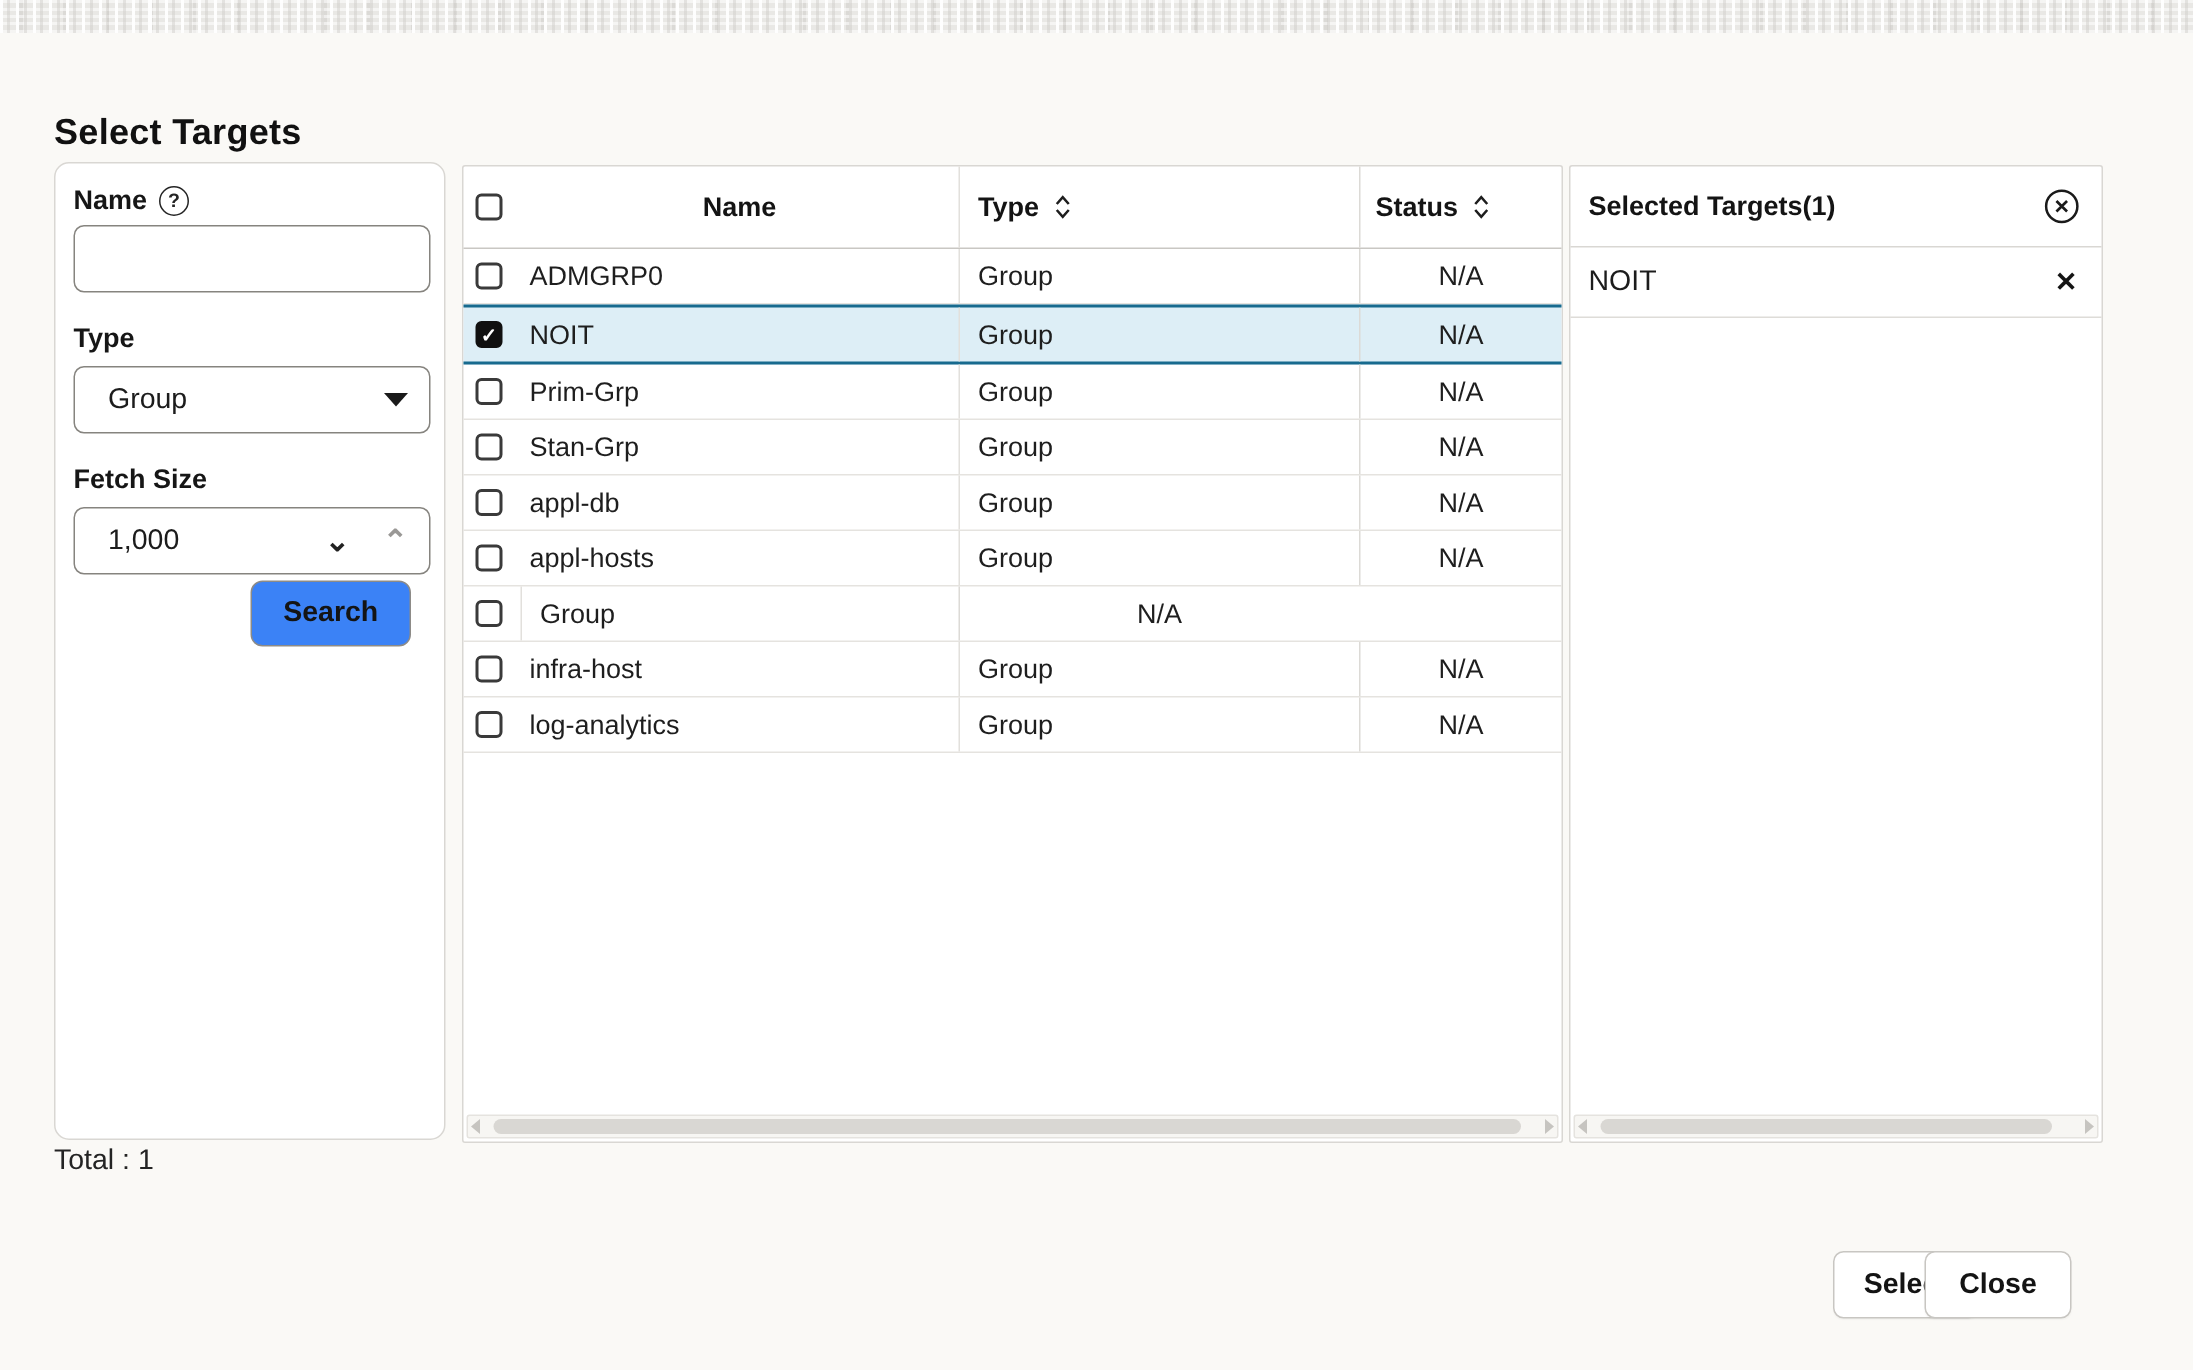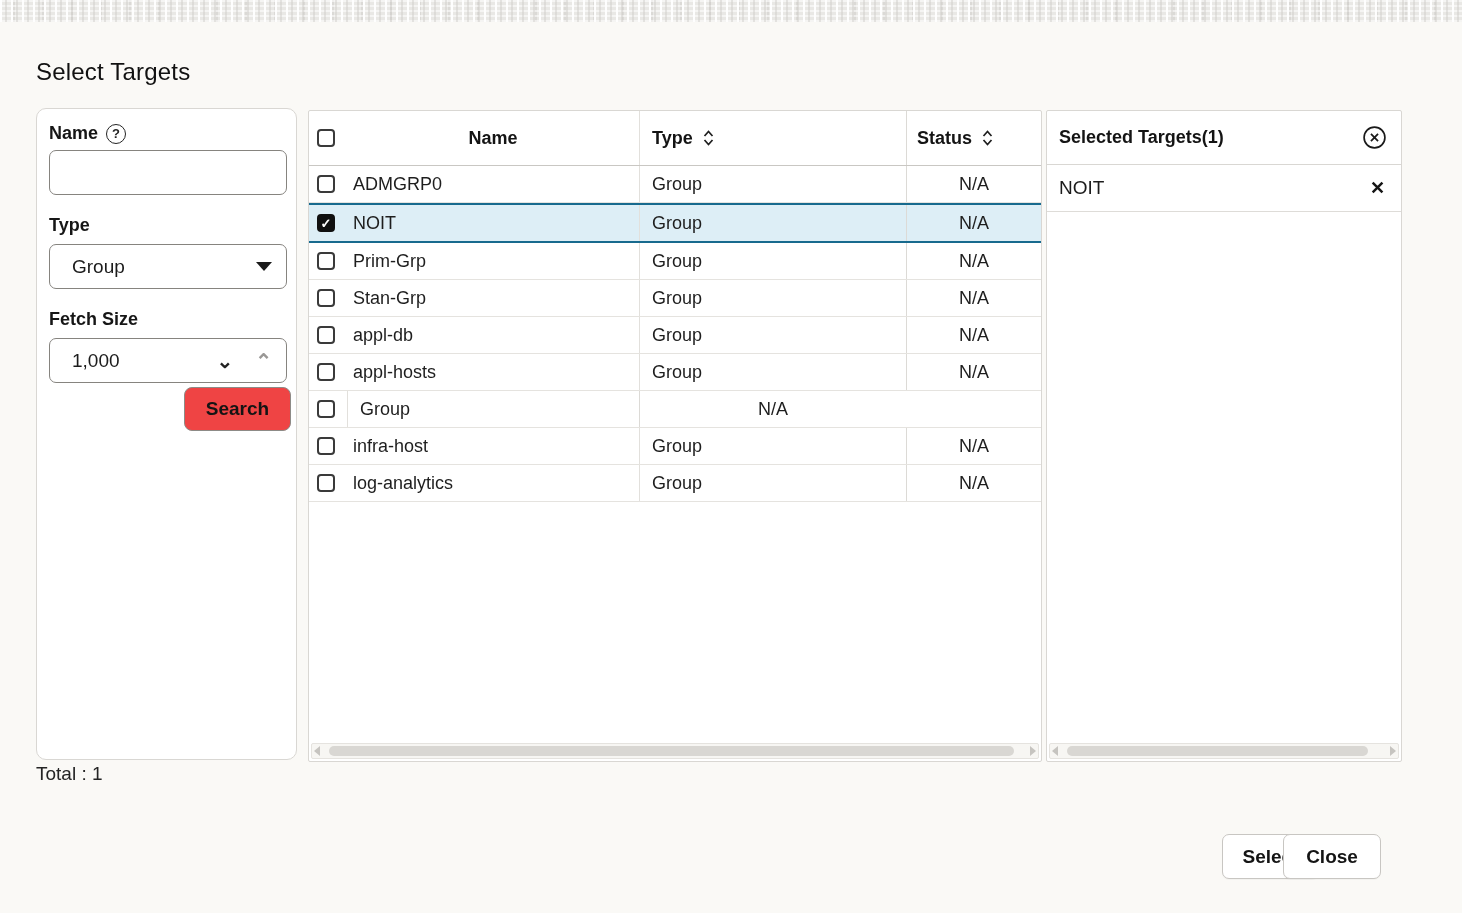--- a/index.html
+++ b/index.html
@@ -9,39 +9,39 @@
   
   .top-band {
     position:absolute; top:0; left:0; width:1462px; height:22px;
     background-color:#e9e8e5;
     background-image:
       repeating-linear-gradient(90deg, rgba(255,255,255,.95) 0 2px, transparent 2px 5px, rgba(205,203,199,.45) 5px 7px, transparent 7px 11px),
       repeating-linear-gradient(0deg, rgba(255,255,255,.55) 0 2px, transparent 2px 5px),
       repeating-linear-gradient(90deg, transparent 0 13px, rgba(198,196,192,.4) 13px 15px, transparent 15px 29px);
   }
 
-  .page-title { position:absolute; left:36px; top:58px; font-size:24px; font-weight:400; letter-spacing:.2px; color:#111; }
+  .page-title { position:absolute; left:36px; top:75px; font-size:24px; font-weight:700; letter-spacing:.2px; color:#111; }
 
   .panel { position:absolute; background:#fff; border:1px solid #d9d7d3; }
 
   
   .filter-panel { left:36px; top:108px; width:261px; height:652px; border-radius:10px; padding:14px 10px 10px 12px; }
   .label-row { display:flex; align-items:center; gap:8px; margin-bottom:6px; }
   .lbl { font-size:18px; font-weight:700; color:#161616; }
   .help-icon { width:20px; height:20px; border:1.6px solid #242424; border-radius:50%; display:inline-flex; align-items:center; justify-content:center; font-size:13px; font-weight:700; color:#242424; cursor:pointer; }
   .text-input { width:238px; height:45px; border:1px solid #86847f; border-radius:7px; background:#fff; font:inherit; font-size:18px; padding:0 10px; outline:none; }
   .field { margin-bottom:14px; }
   .field + .field .lbl { display:inline-block; margin:6px 0 8px 0; }
   .select-box, .spin-box { width:238px; height:45px; border:1px solid #86847f; border-radius:7px; background:#fff; display:flex; align-items:center; font-size:19px; color:#1c1c1c; padding:0 14px 0 22px; cursor:pointer; }
   .select-box .value, .spin-box .value { flex:1; }
   .caret-down { width:0; height:0; border-left:8px solid transparent; border-right:8px solid transparent; border-top:9px solid #1a1a1a; }
   .chev { font-size:20px; line-height:1; font-weight:700; }
   .chev-down { color:#222; margin-right:22px; }
   .chev-up { color:#9a9896; }
-  .search-btn { position:absolute; right:5px; top:278px; width:107px; height:44px; background:#ef4444; border:1px solid #8d8b87; border-radius:8px; font-family:inherit; font-size:19px; font-weight:700; color:#141414; cursor:pointer; }
+  .search-btn { position:absolute; right:22px; top:278px; width:107px; height:44px; background:#3b82f6; border:1px solid #8d8b87; border-radius:8px; font-family:inherit; font-size:19px; font-weight:700; color:#141414; cursor:pointer; }
 
   .total-label { position:absolute; left:36px; top:763px; font-size:19px; color:#242424; }
 
   
   .table-panel { left:308px; top:110px; width:734px; height:652px; border-radius:2px; }
   .trow { display:grid; grid-template-columns:30px 292px 267px 1fr; align-items:stretch; padding-left:8px; }
   .cell { display:flex; align-items:center; font-size:18px; color:#1e1e1e; min-height:100%; }
   .c-name { padding-left:6px; }
   .c-type { border-left:1px solid #e2e0dc; padding-left:12px; }
   .c-status { border-left:1px solid #dcdad6; justify-content:center; }

